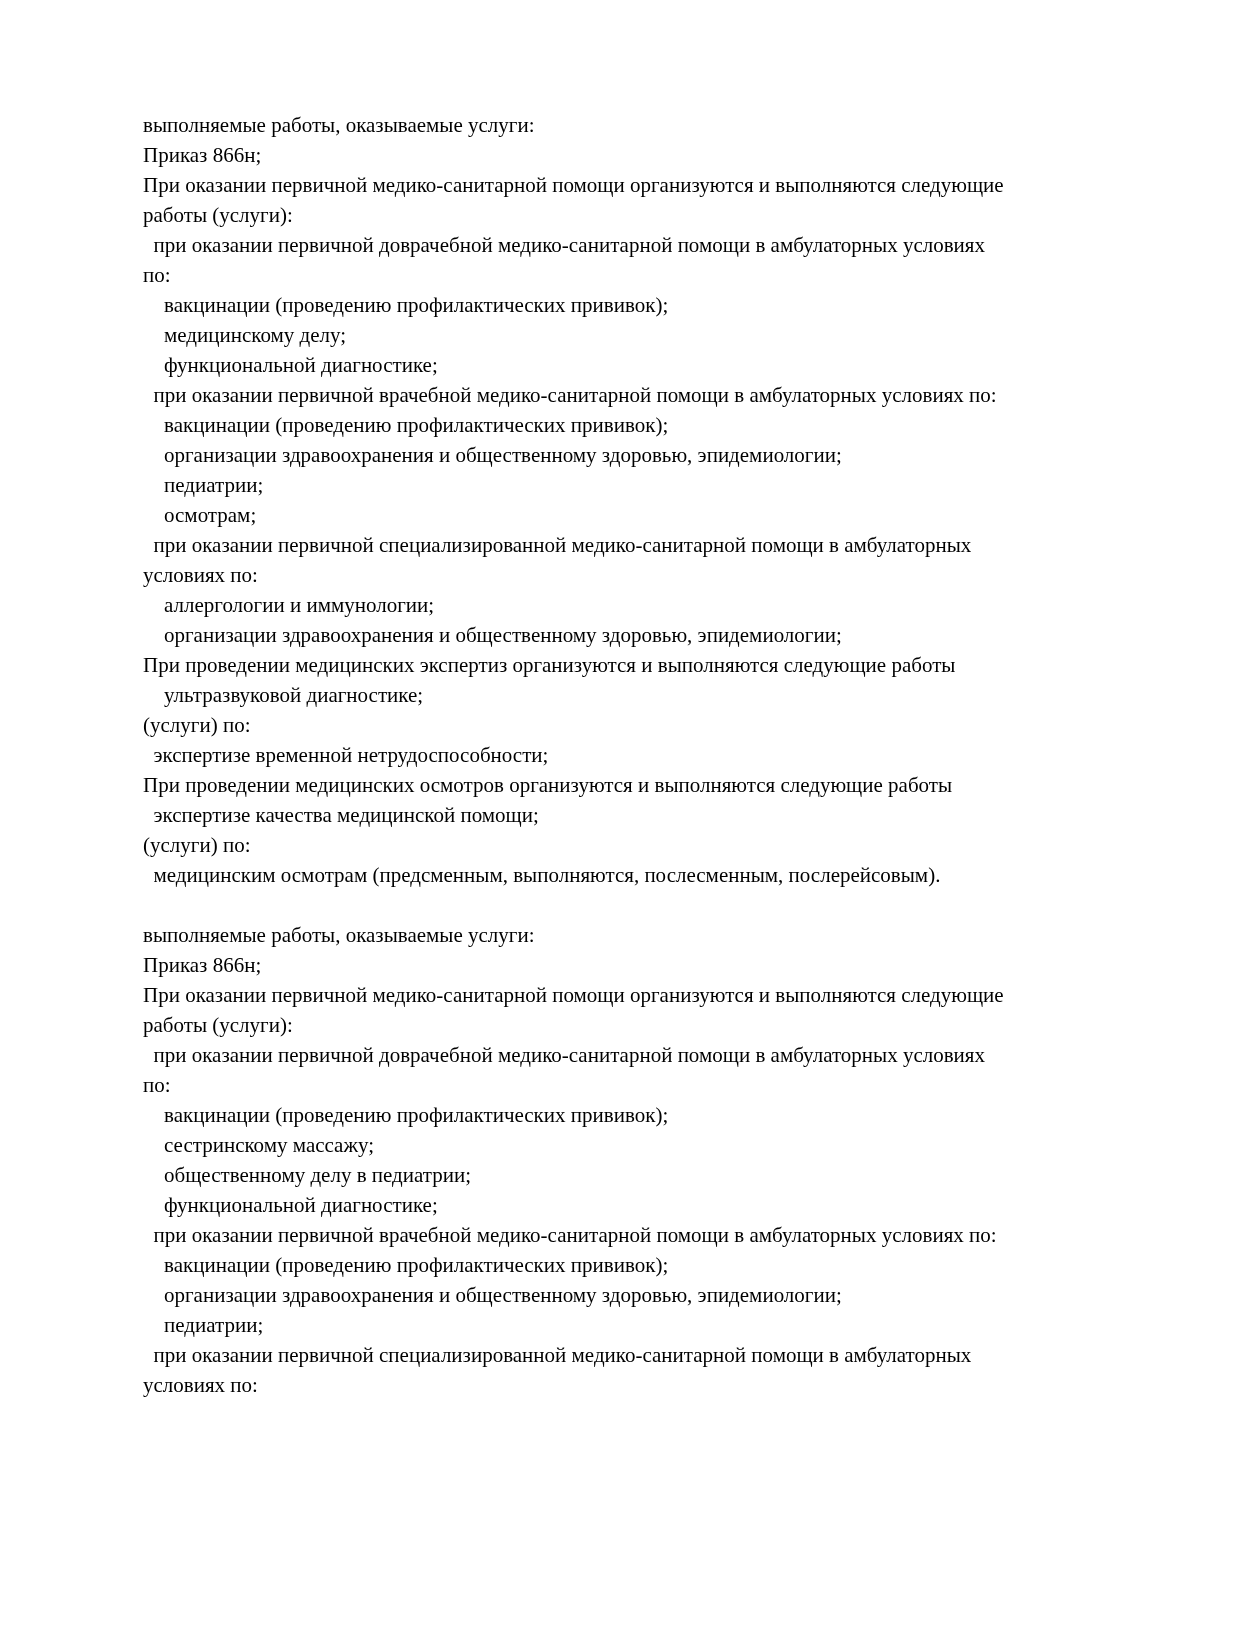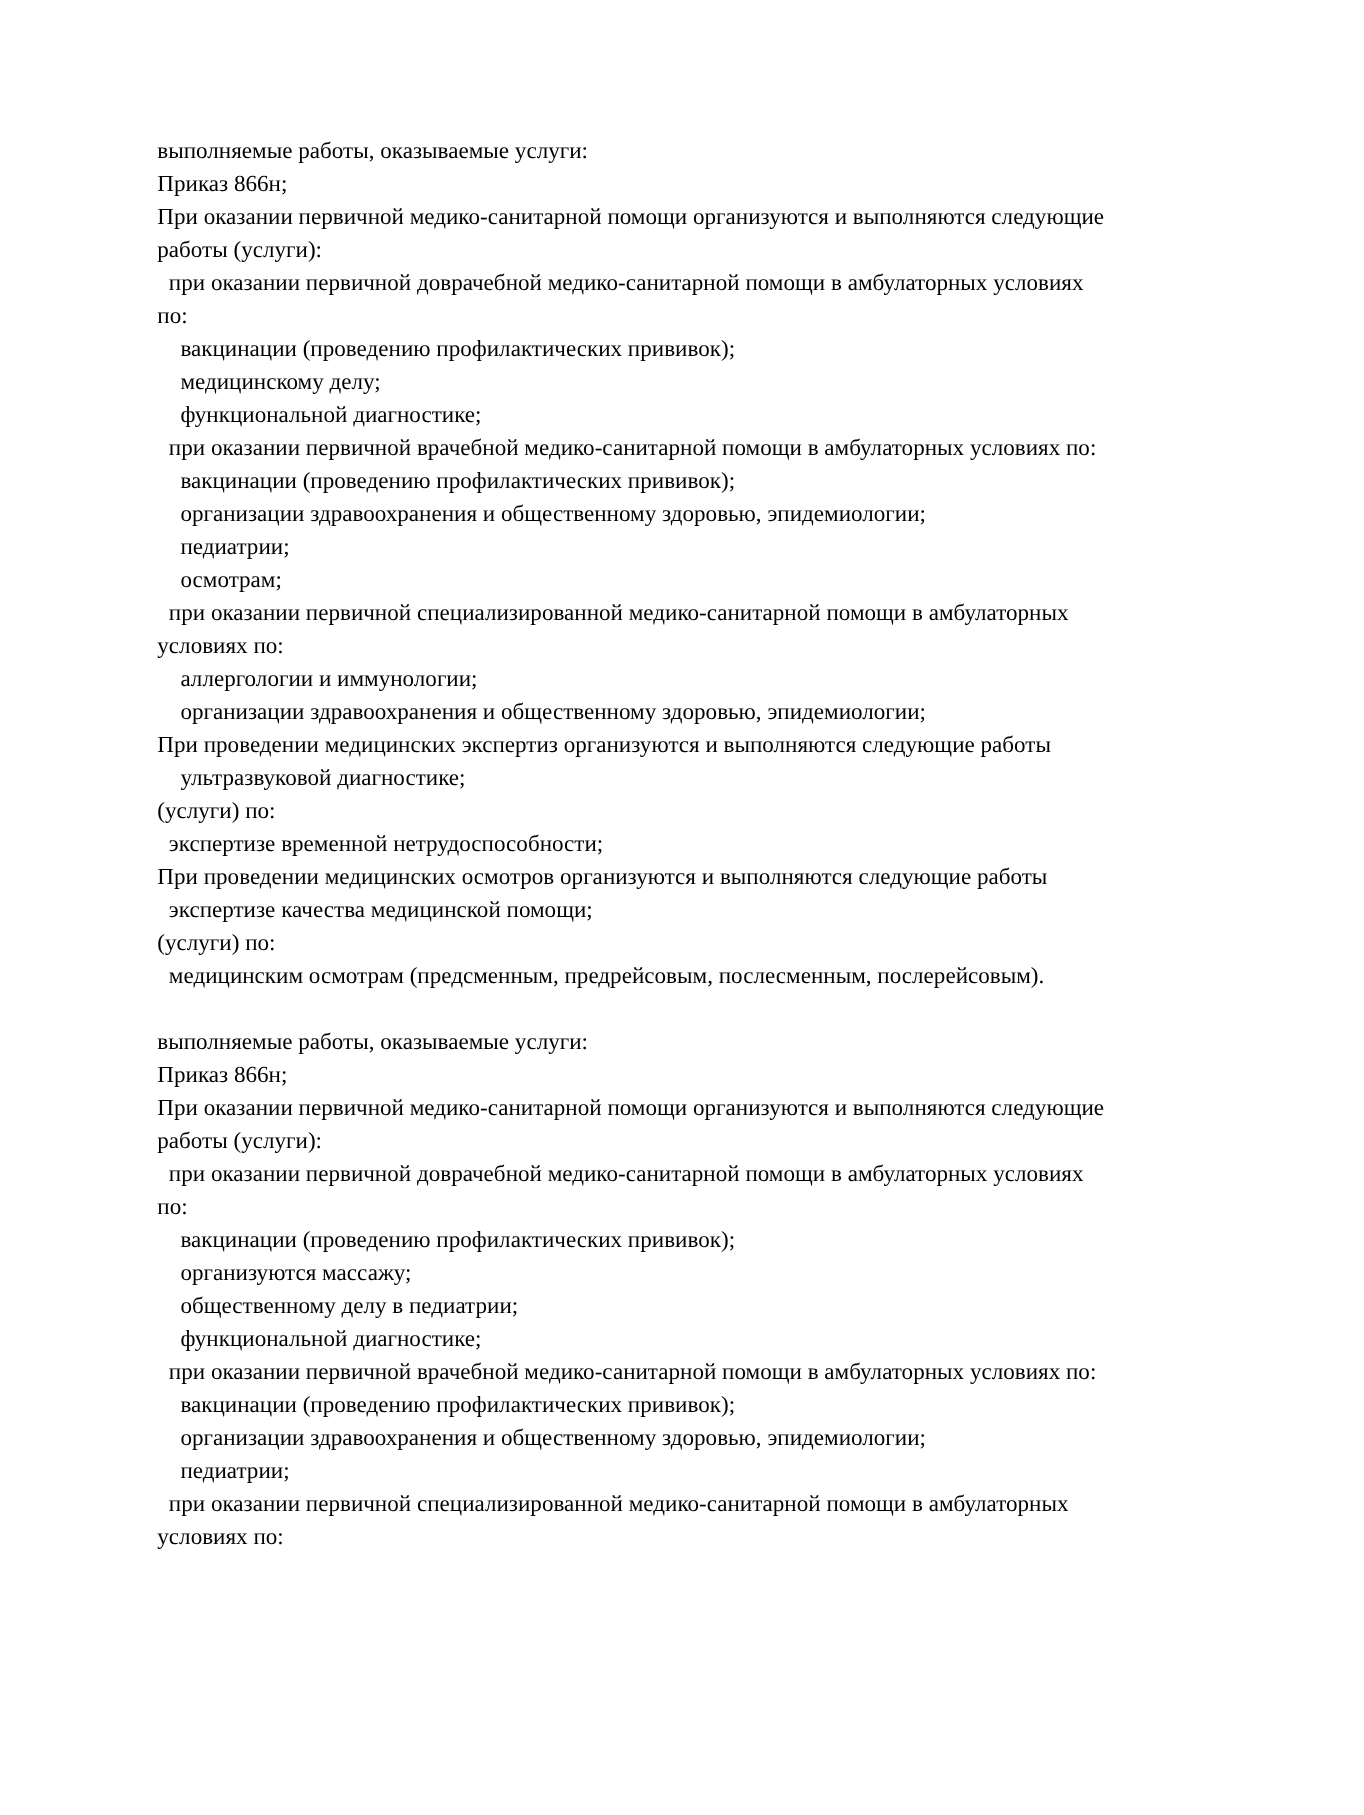--- a/index.html
+++ b/index.html
@@ -16,21 +16,20 @@
     box-sizing: border-box;
     width: 1240px;
     height: 1650px;
     padding: 110px 50px 0 143px;
     background: #ffffff;
     color: #000000;
     font-family: "Liberation Serif", "DejaVu Serif", serif;
   }
   .text-block {
     width: 100%;
-    margin-top: 12px;
   }
   .line {
     font-size: 21px;
     line-height: 30px;
     min-height: 30px;
     white-space: pre;
     color: #000000;
   }
 </style>
 </head>
@@ -56,30 +55,30 @@
       <div class="line">условиях по:</div>
       <div class="line">    аллергологии и иммунологии;</div>
       <div class="line">    организации здравоохранения и общественному здоровью, эпидемиологии;</div>
       <div class="line">При проведении медицинских экспертиз организуются и выполняются следующие работы</div>
       <div class="line">    ультразвуковой диагностике;</div>
       <div class="line">(услуги) по:</div>
       <div class="line">  экспертизе временной нетрудоспособности;</div>
       <div class="line">При проведении медицинских осмотров организуются и выполняются следующие работы</div>
       <div class="line">  экспертизе качества медицинской помощи;</div>
       <div class="line">(услуги) по:</div>
-      <div class="line">  медицинским осмотрам (предсменным, предрейсовым, послесменным, послерейсовым).</div>
+      <div class="line">  медицинским осмотрам (предсменным, выполняются, послесменным, послерейсовым).</div>
       <div class="line"></div>
       <div class="line">выполняемые работы, оказываемые услуги:</div>
       <div class="line">Приказ 866н;</div>
       <div class="line">При оказании первичной медико-санитарной помощи организуются и выполняются следующие</div>
       <div class="line">работы (услуги):</div>
       <div class="line">  при оказании первичной доврачебной медико-санитарной помощи в амбулаторных условиях</div>
       <div class="line">по:</div>
       <div class="line">    вакцинации (проведению профилактических прививок);</div>
-      <div class="line">    организуются массажу;</div>
+      <div class="line">    сестринскому массажу;</div>
       <div class="line">    общественному делу в педиатрии;</div>
       <div class="line">    функциональной диагностике;</div>
       <div class="line">  при оказании первичной врачебной медико-санитарной помощи в амбулаторных условиях по:</div>
       <div class="line">    вакцинации (проведению профилактических прививок);</div>
       <div class="line">    организации здравоохранения и общественному здоровью, эпидемиологии;</div>
       <div class="line">    педиатрии;</div>
       <div class="line">  при оказании первичной специализированной медико-санитарной помощи в амбулаторных</div>
       <div class="line">условиях по:</div>
     </div>
 </div>

